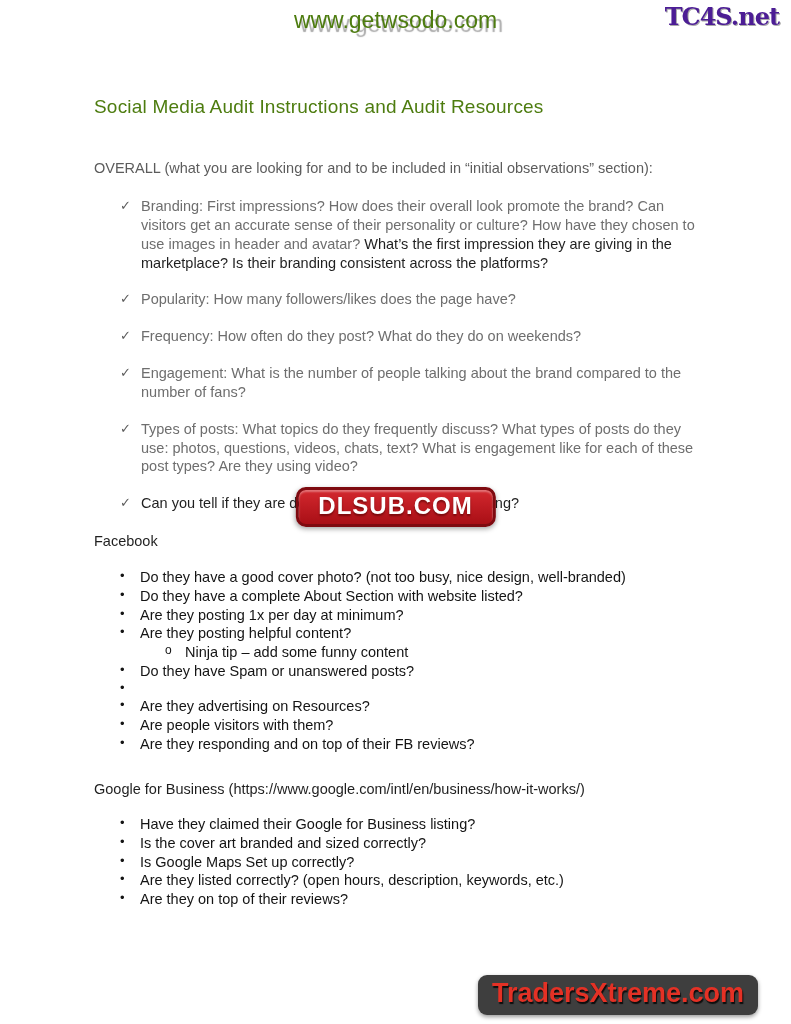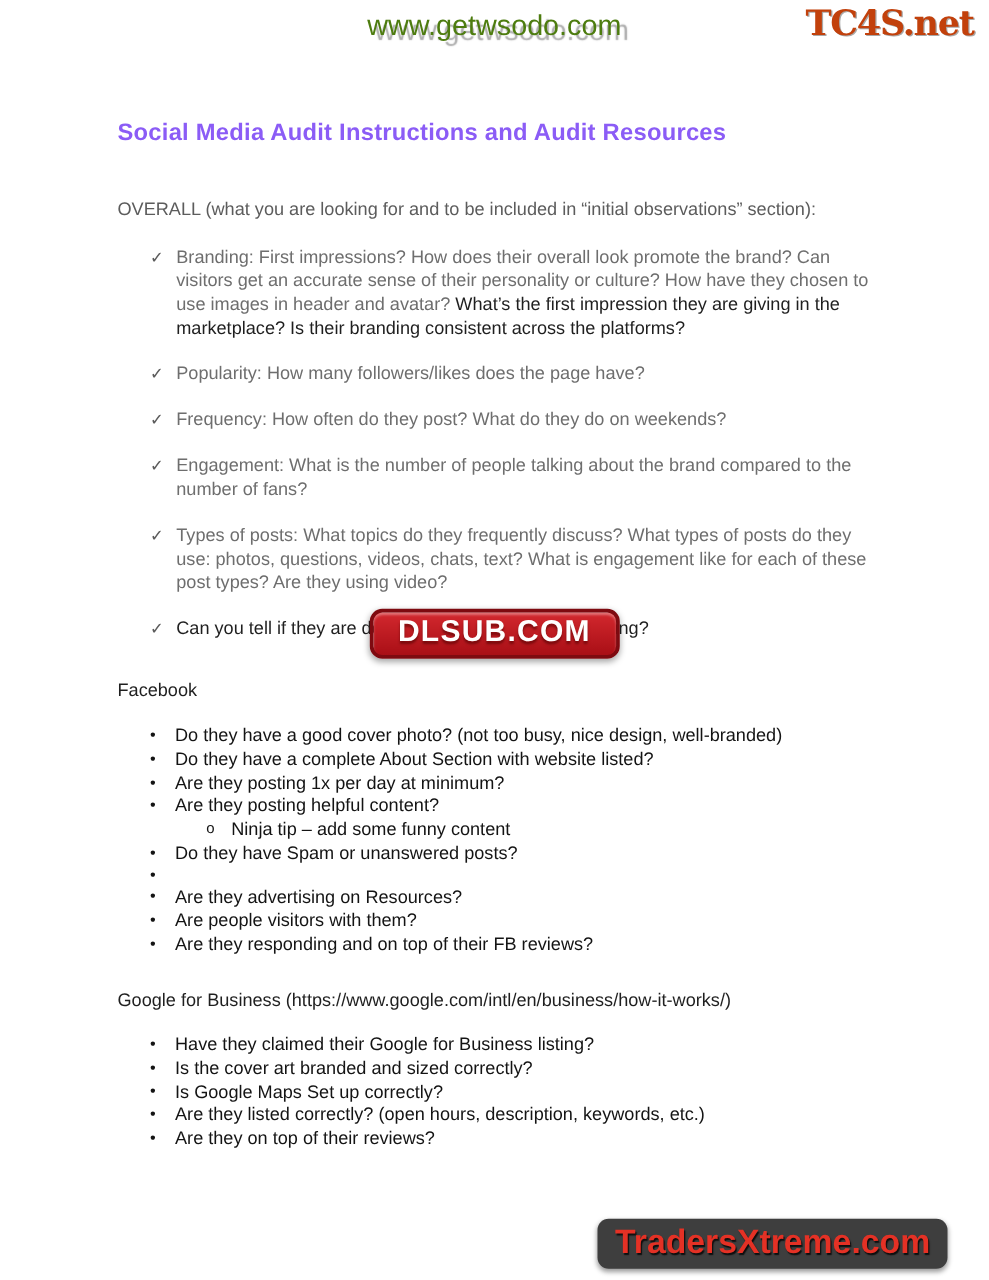--- a/index.html
+++ b/index.html
@@ -26,22 +26,22 @@
     color: #4d7c0f;
     text-shadow: 6px 4px 1px rgba(125,125,125,0.65);
     white-space: nowrap;
   }
   .wm-tc4s {
     position: absolute;
     top: 2px;
     right: 12px;
     font-family: "DejaVu Serif", serif;
     font-weight: bold;
-    font-size: 28px;
-    color: #c2410c;
+    font-size: 24px;
+    color: #4c1d95;
     text-shadow: 1px 1px 0 #a9a9a9;
     letter-spacing: -1px;
   }
   .badge-dlsub {
     position: absolute;
     top: 487px;
     left: 50%;
     transform: translateX(-50%);
     background: linear-gradient(#d3282e, #a90f16);
     border: 3px solid #7e0a10;
@@ -78,22 +78,22 @@
   
   .content {
     position: absolute;
     top: 0; left: 0;
     width: 100%;
     padding: 96px 92px 0 94px;
     color: #1f1f1f;
   }
   h1.doc-title {
     font-size: 19px;
-    font-weight: bold;
-    color: #8b5cf6;
+    font-weight: normal;
+    color: #4d7c0f;
     letter-spacing: 0.2px;
   }
   .overall-heading {
     margin-top: 42px;
     font-size: 14.5px;
     color: #5c5c5c;
   }
 
   ul { list-style: none; }
   .checklist { margin-top: 21px; }
@@ -109,21 +109,21 @@
     width: 21px;
     flex: 0 0 21px;
     color: #5c5c5c;
     font-size: 13px;
     padding-top: 1px;
   }
   .gray-text { color: #6e6e6e; }
   .dark-text { color: #1f1f1f; }
 
   .section-heading {
-    margin-top: 32px;
+    margin-top: 20px;
     font-size: 14.5px;
     color: #1f1f1f;
   }
 
   .bulletlist { margin-top: 19px; }
   .bulletlist li {
     display: flex;
     align-items: flex-start;
     padding-left: 26px;
     font-size: 14.5px;

